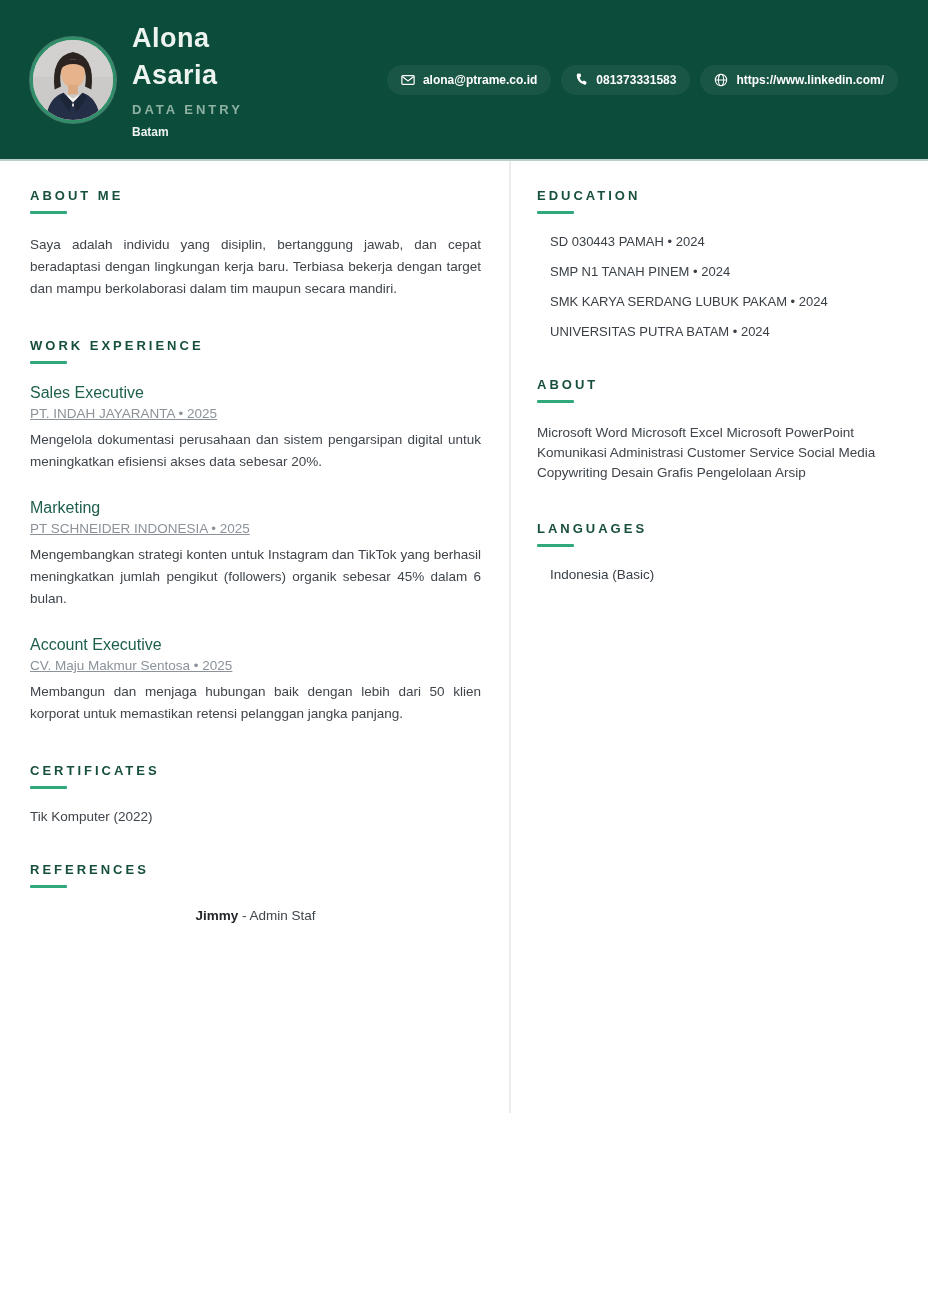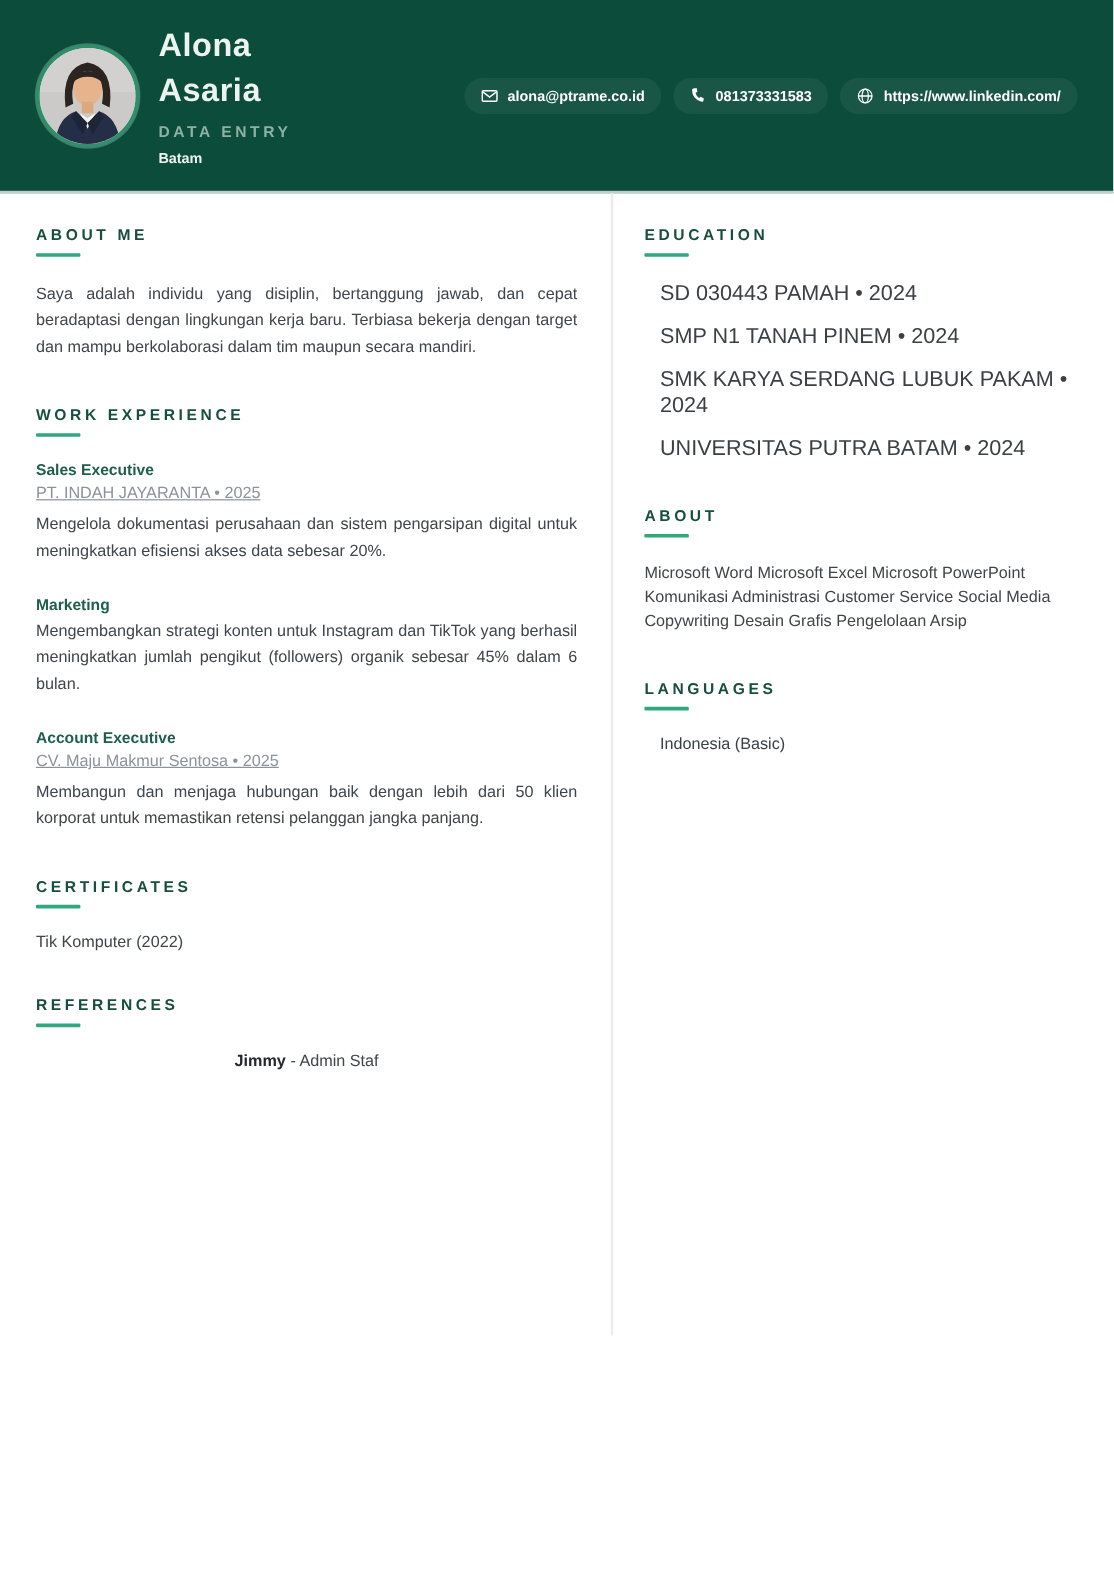--- a/index.html
+++ b/index.html
@@ -112,34 +112,34 @@
   }
   .body-text {
     font-size: 13.5px;
     line-height: 22px;
     color: #3f454b;
     text-align: justify;
   }
   .job { margin-bottom: 26px; }
   .job-title {
     color: #1d5f4c;
-    font-size: 13px;
-    font-weight: 700;
+    font-size: 16px;
+    font-weight: 400;
     margin-bottom: 4px;
   }
   .job-company {
     color: #8b9299;
     font-size: 13.5px;
     margin-bottom: 8px;
     text-decoration: underline;
   }
   .edu-list { list-style: none; }
   .edu-list li {
     padding-left: 13px;
-    font-size: 18px;
+    font-size: 13px;
     color: #3a4046;
     margin-bottom: 15px;
   }
   .skills-text {
     font-size: 13.5px;
     line-height: 20px;
     color: #3f454b;
   }
   .lang-item {
     padding-left: 13px;
@@ -224,20 +224,21 @@
         <div class="sec-underline"></div>
 
         <div class="job">
           <div class="job-title">Sales Executive</div>
           <div class="job-company">PT. INDAH JAYARANTA • 2025</div>
           <p class="body-text">Mengelola dokumentasi perusahaan dan sistem pengarsipan digital untuk meningkatkan efisiensi akses data sebesar 20%.</p>
         </div>
 
         <div class="job">
           <div class="job-title">Marketing</div>
+          <div class="job-company">PT SCHNEIDER INDONESIA • 2025</div>
           <p class="body-text">Mengembangkan strategi konten untuk Instagram dan TikTok yang berhasil meningkatkan jumlah pengikut (followers) organik sebesar 45% dalam 6 bulan.</p>
         </div>
 
         <div class="job">
           <div class="job-title">Account Executive</div>
           <div class="job-company">CV. Maju Makmur Sentosa • 2025</div>
           <p class="body-text">Membangun dan menjaga hubungan baik dengan lebih dari 50 klien korporat untuk memastikan retensi pelanggan jangka panjang.</p>
         </div>
       </div>
 

